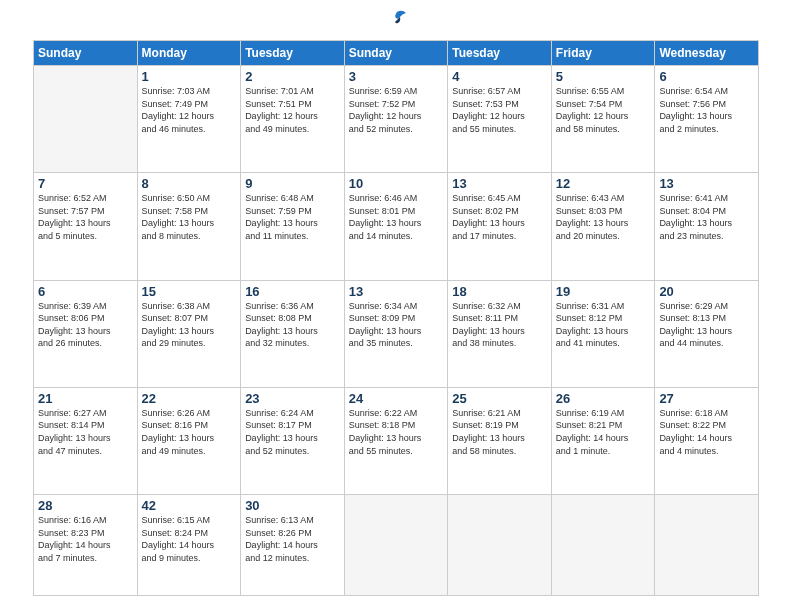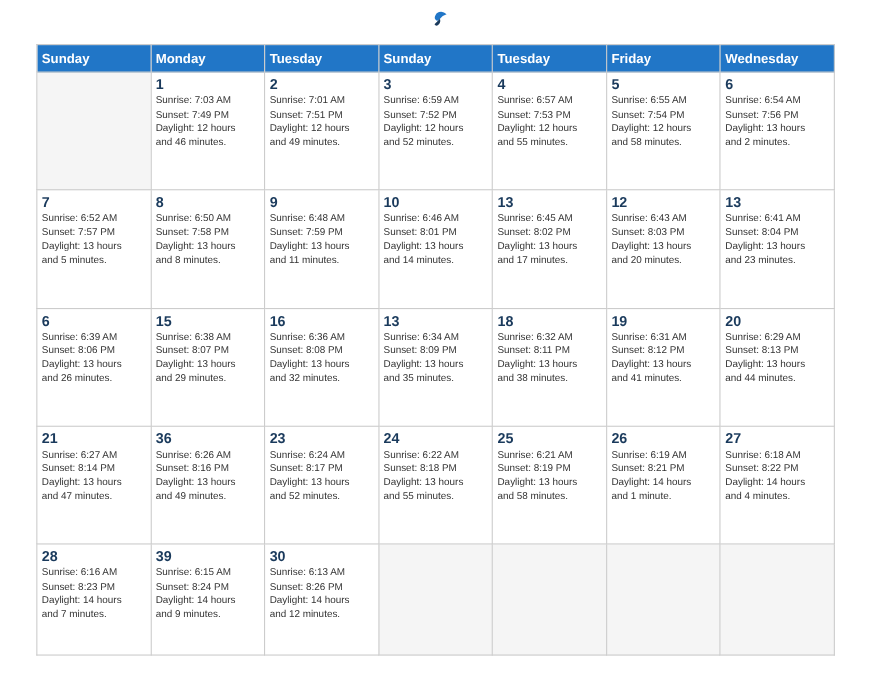--- a/index.html
+++ b/index.html
@@ -215,21 +215,21 @@
             <span class="day-num">20</span>
             <div class="cell-info">Sunrise: 6:29 AM<br>Sunset: 8:13 PM<br>Daylight: 13 hours<br>and 44 minutes.</div>
           </td>
         </tr>
         <tr>
           <td>
             <span class="day-num">21</span>
             <div class="cell-info">Sunrise: 6:27 AM<br>Sunset: 8:14 PM<br>Daylight: 13 hours<br>and 47 minutes.</div>
           </td>
           <td>
-            <span class="day-num">36</span>
+            <span class="day-num">22</span>
             <div class="cell-info">Sunrise: 6:26 AM<br>Sunset: 8:16 PM<br>Daylight: 13 hours<br>and 49 minutes.</div>
           </td>
           <td>
             <span class="day-num">23</span>
             <div class="cell-info">Sunrise: 6:24 AM<br>Sunset: 8:17 PM<br>Daylight: 13 hours<br>and 52 minutes.</div>
           </td>
           <td>
             <span class="day-num">24</span>
             <div class="cell-info">Sunrise: 6:22 AM<br>Sunset: 8:18 PM<br>Daylight: 13 hours<br>and 55 minutes.</div>
           </td>
@@ -245,21 +245,21 @@
             <span class="day-num">27</span>
             <div class="cell-info">Sunrise: 6:18 AM<br>Sunset: 8:22 PM<br>Daylight: 14 hours<br>and 4 minutes.</div>
           </td>
         </tr>
         <tr class="last-row">
           <td>
             <span class="day-num">28</span>
             <div class="cell-info">Sunrise: 6:16 AM<br>Sunset: 8:23 PM<br>Daylight: 14 hours<br>and 7 minutes.</div>
           </td>
           <td>
-            <span class="day-num">39</span>
+            <span class="day-num">42</span>
             <div class="cell-info">Sunrise: 6:15 AM<br>Sunset: 8:24 PM<br>Daylight: 14 hours<br>and 9 minutes.</div>
           </td>
           <td>
             <span class="day-num">30</span>
             <div class="cell-info">Sunrise: 6:13 AM<br>Sunset: 8:26 PM<br>Daylight: 14 hours<br>and 12 minutes.</div>
           </td>
           <td class="empty"></td>
           <td class="empty"></td>
           <td class="empty"></td>
           <td class="empty"></td>

